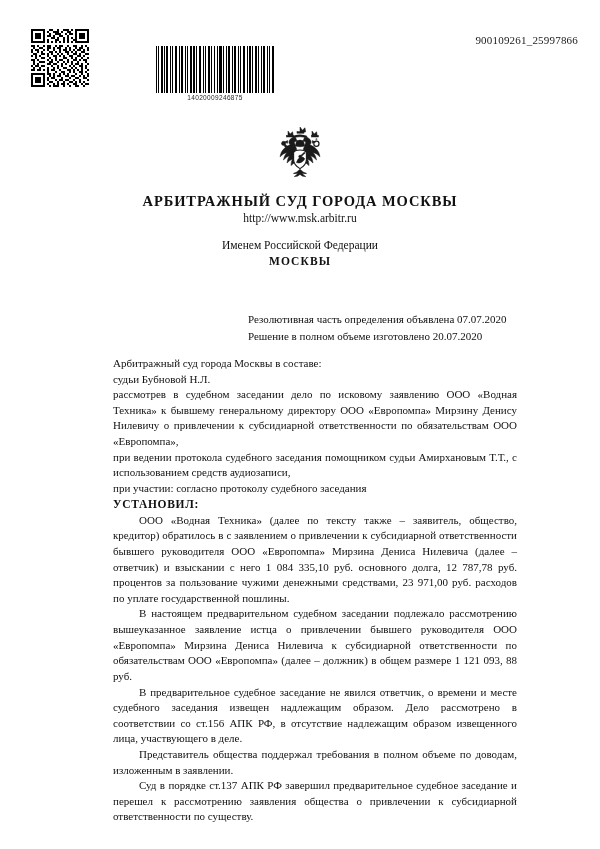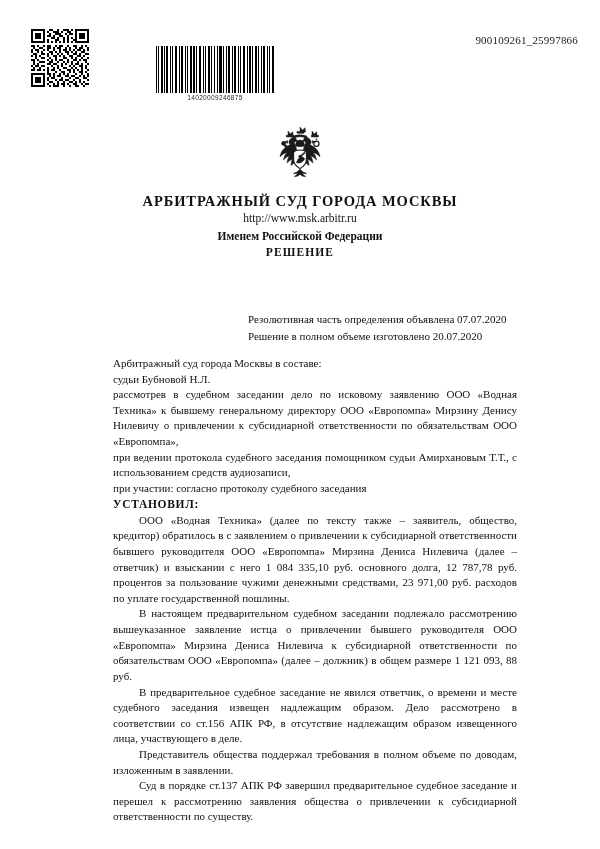--- a/index.html
+++ b/index.html
@@ -100,23 +100,23 @@
     font-size: 11.5px;
     line-height: 1.38;
     margin-top: 1px;
   }
   .court-site {
     font-size: 11.5px;
     line-height: 1.38;
   }
   .in-name-of {
     font-size: 11.5px;
-    font-weight: bold;
+    font-weight: normal;
     line-height: 1.4;
-    margin-top: 1px;
+    margin-top: 10px;
   }
   .decision-word {
     font-size: 11.5px;
     font-weight: bold;
     letter-spacing: 1.1px;
     line-height: 1.4;
   }
 
   
   .meta-row {
@@ -500,21 +500,21 @@
 
         <path d="M28 45.2 q-3 3.4 -6.6 4.2 2.6 .6 4.6 -.4 -1.4 2.4 -3.8 3.6 3.4 .2 5.8 -2.2 2.4 2.4 5.8 2.2 -2.4 -1.2 -3.8 -3.6 2 1 4.6 .4 -3.6 -.8 -6.6 -4.2 z"></path>
       </g>
     </svg>
   </div>
 
   <div class="header-block">
     <div class="court-name">АРБИТРАЖНЫЙ СУД ГОРОДА МОСКВЫ</div>
     <div class="court-site">http://www.msk.arbitr.ru</div>
     <div class="in-name-of">Именем Российской Федерации</div>
-    <div class="decision-word">РЕШЕНИЕ</div>
+    <div class="decision-word">МОСКВЫ</div>
   </div>
 
 
   <div class="announce">
     <div>Резолютивная часть определения объявлена 07.07.2020</div>
     <div>Решение в полном объеме изготовлено  20.07.2020</div>
   </div>
 
   <div class="body-block">
     <p class="p-flush">Арбитражный суд города Москвы в составе:</p>

